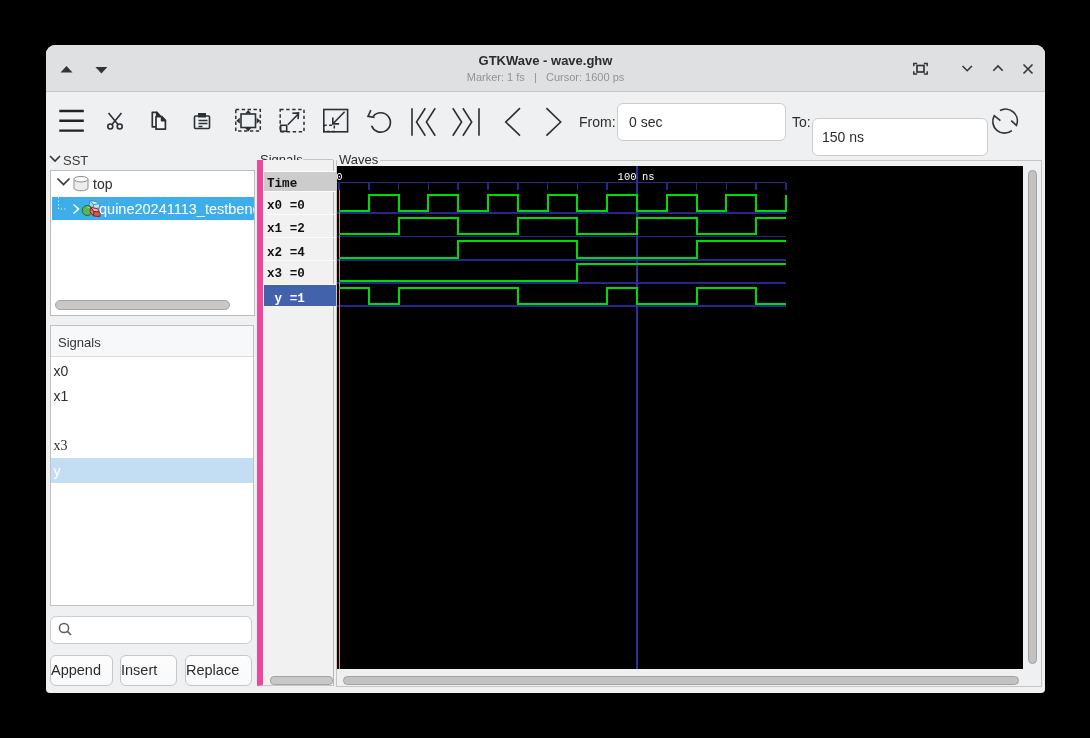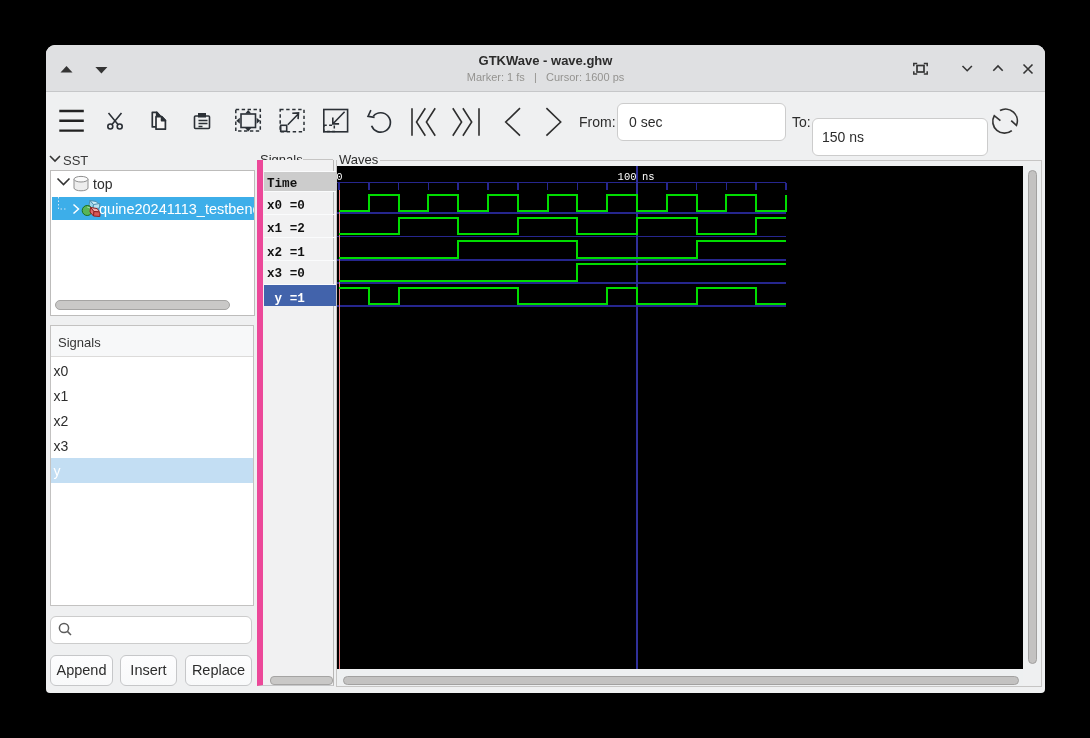--- a/index.html
+++ b/index.html
@@ -25,21 +25,21 @@
           border:1px solid #bdbcbb;}
   #sstsel{position:absolute;left:1px;top:26px;width:202px;height:23px;background:#3daee9;color:#fff;font-size:13px;}
   #lowpanel{position:absolute;left:4px;top:280px;width:204px;height:281px;background:#fff;
             border:1px solid #c3c2c1;}
   #lowhead{position:absolute;left:0;top:0;width:202px;height:31px;background:#f7f8f9;
            border-bottom:1px solid #dcdbda;font-size:13px;color:#363636;}
   .sigrow{position:absolute;left:0;width:202px;height:25px;font-size:14px;color:#2d2d2d;}
   #searchbox{position:absolute;left:4px;top:571px;width:202px;height:28px;background:#fff;
              border:1px solid #ccc;border-radius:6px;}
   .btn{position:absolute;top:610px;height:31px;background:linear-gradient(#fdfdfe,#f8f9fa);border:1px solid #c6c7c9;
-       border-radius:6px;font-size:14.5px;color:#2c2c2c;text-align:center;line-height:29px;}
+       border-radius:6px;font-size:14.5px;color:#2c2c2c;text-align:left;line-height:29px;}
   
   #midcol{position:absolute;left:211px;top:115px;width:77px;height:526px;background:#f1f1f2;
           border-left:6px solid #ec4899;border-right:1px solid #b7b6b5;border-bottom:1px solid #c6c7c9;}
   .mono{font-family:"Liberation Mono",monospace;}
   .trow{position:absolute;left:1px;width:75px;height:23px;font-size:12.6px;font-weight:bold;color:#111;border-top:1px solid #fafbfc;}
   
   #wavepanel{position:absolute;left:291px;top:105px;width:705px;height:537px;overflow:visible;}
 </style>
 </head>
 <body>
@@ -167,25 +167,22 @@
   <div id="lowpanel">
     <div id="lowhead">
           <span style="position:absolute;left:7px;top:9px;">Signals</span>
         </div>
     <div class="sigrow" style="top:32px;">
           <span style="position:absolute;left:2.5px;top:5px;">x0</span>
         </div>
     <div class="sigrow" style="top:57px;">
           <span style="position:absolute;left:2.5px;top:5px;">x1</span>
         </div>
-    <div class="sigrow" style="top:82px;">
-          <span style="position:absolute;left:2.5px;top:5px;">x2</span>
-        </div>
     <div class="sigrow" style="top:107px;">
-          <span style="position:absolute;left:2.5px;top:5px;">x3</span>
+          <span style="position:absolute;left:2.5px;top:5px;font-family:Liberation Serif, serif;">x3</span>
         </div>
     <div class="sigrow" style="top:132px;background:#c3def3;color:#fff;">
           <span style="position:absolute;left:2.5px;top:5px;">y</span>
         </div>
   </div>
   <div id="searchbox">
     <svg width="28" height="26" viewBox="0 0 28 26">
       <circle cx="13" cy="11" r="4.6" fill="none" stroke="#5c5c5c" stroke-width="1.5"></circle>
       <path d="M16.4 14.4 L20 18" stroke="#5c5c5c" stroke-width="1.5"></path>
     </svg>
@@ -200,21 +197,21 @@
     <div class="trow mono" style="top:10.5px;height:20px;background:#cccccc;">
           <span style="position:absolute;left:3px;top:5px;">Time</span>
         </div>
     <div class="trow mono" style="top:30.5px;">
           <span style="position:absolute;left:3px;top:7.5px;">x0 =0</span>
         </div>
     <div class="trow mono" style="top:53.75px;">
           <span style="position:absolute;left:3px;top:7.5px;">x1 =2</span>
         </div>
     <div class="trow mono" style="top:77px;">
-          <span style="position:absolute;left:3px;top:7.5px;">x2 =1</span>
+          <span style="position:absolute;left:3px;top:7.5px;">x2 =4</span>
         </div>
     <div class="trow mono" style="top:100.25px;">
           <span style="position:absolute;left:3px;top:6px;">x3 =0</span>
         </div>
     <div class="trow mono" style="top:123.5px;height:22.5px;background:#4263ab;color:#fff;">
           <span style="position:absolute;left:3px;top:7.5px;color:#fff;">&nbsp;y =1</span>
         </div>
     <div style="position:absolute;left:7px;top:516px;width:63px;height:9px;background:#c9c8c7;border:1px solid #a5a4a3;border-radius:4px;"></div>
   </div>
 

